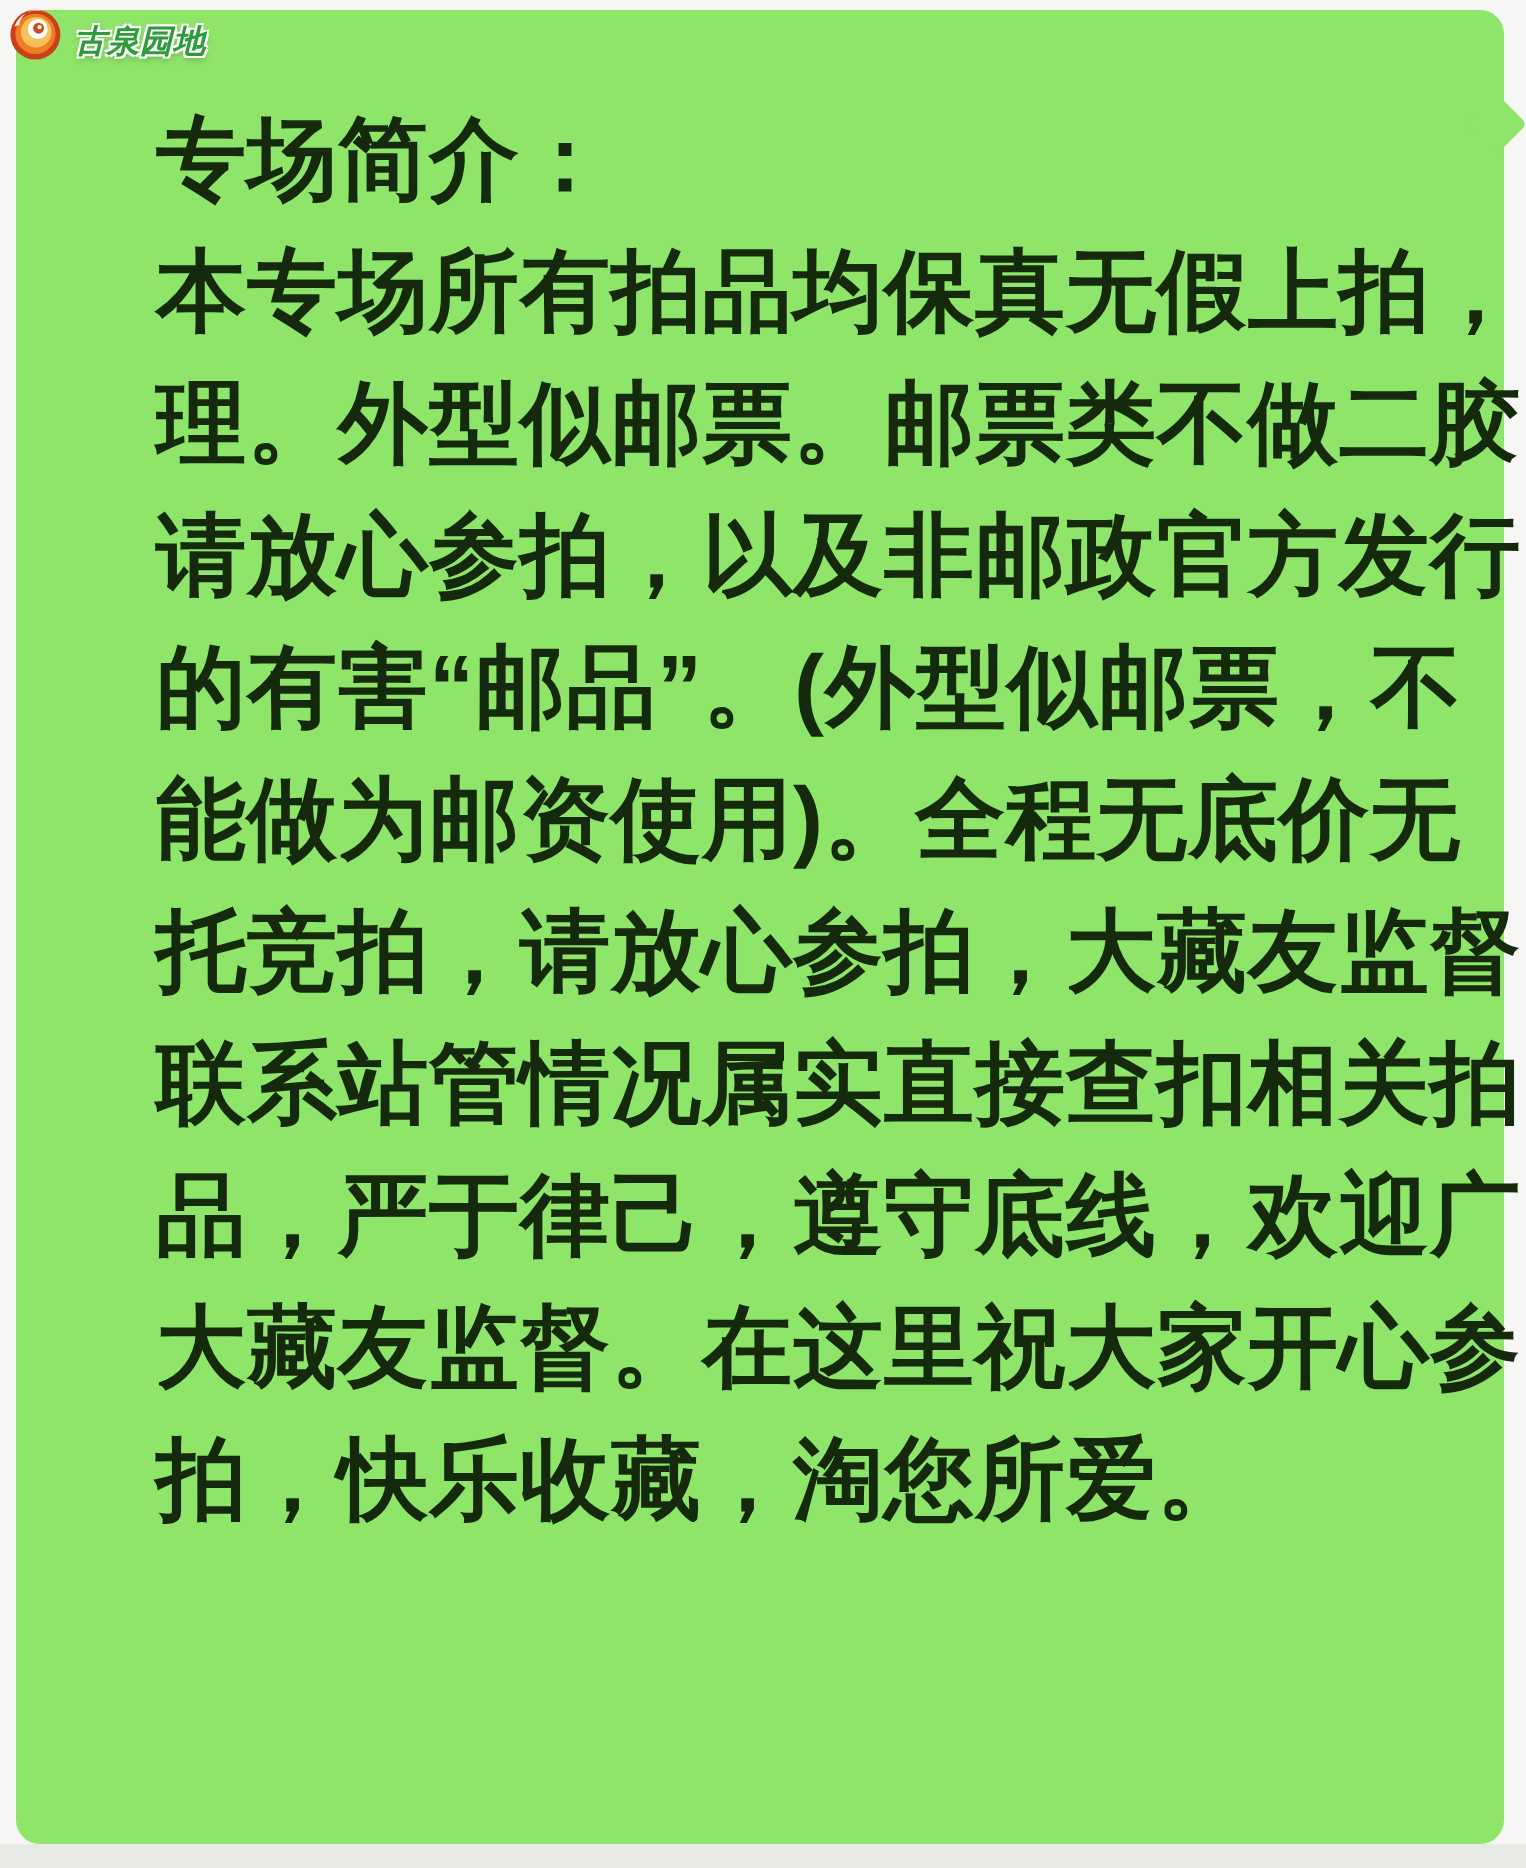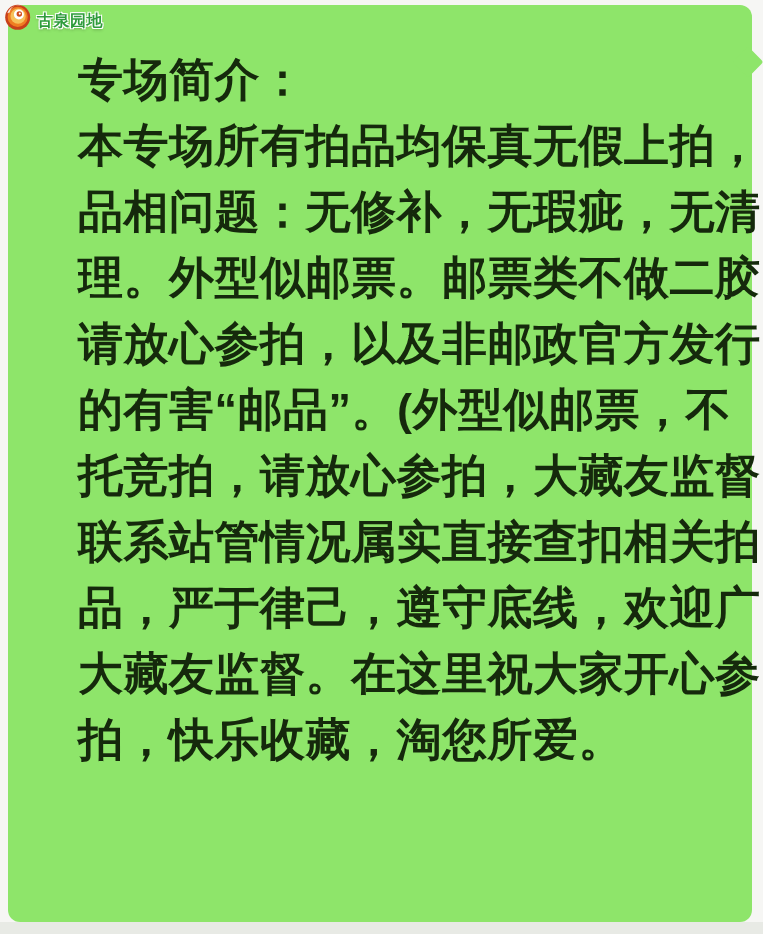--- a/index.html
+++ b/index.html
@@ -56,20 +56,21 @@
   }
   .msg-line {
     white-space: nowrap;
   }
   .watermark {
     position: absolute;
     left: 3px;
     top: 2px;
     display: flex;
     align-items: flex-start;
+    font-style: italic;
   }
   .wm-icon {
     width: 31px;
     height: 29px;
     display: inline-block;
   }
   .wm-name {
     margin-left: 3px;
     margin-top: 9px;
     font-size: 16px;
@@ -87,24 +88,24 @@
 <body>
 
 <div>
 
   <div class="bubble"></div>
   <div class="bubble-tail"></div>
 
   <div class="msg-text">
     <div class="msg-line">专场简介：</div>
     <div class="msg-line">本专场所有拍品均保真无假上拍，</div>
-    <div class="msg-line">品相问题：无修补，无瑕疵，无清</div>
     <div class="msg-line">理。外型似邮票。邮票类不做二胶</div>
     <div class="msg-line">请放心参拍，以及非邮政官方发行</div>
     <div class="msg-line">的有害“邮品”。(外型似邮票，不</div>
+    <div class="msg-line">能做为邮资使用)。全程无底价无</div>
     <div class="msg-line">托竞拍，请放心参拍，大藏友监督</div>
     <div class="msg-line">联系站管情况属实直接查扣相关拍</div>
     <div class="msg-line">品，严于律己，遵守底线，欢迎广</div>
     <div class="msg-line">大藏友监督。在这里祝大家开心参</div>
     <div class="msg-line">拍，快乐收藏，淘您所爱。</div>
   </div>
 
   <div class="watermark">
     <span class="wm-icon">
       <svg viewBox="0 0 36 36" width="31" height="29" aria-hidden="true">

